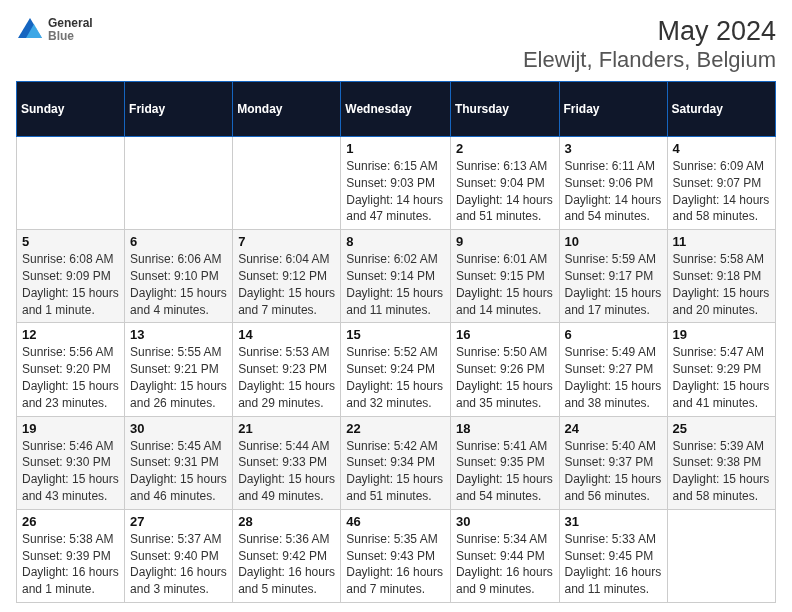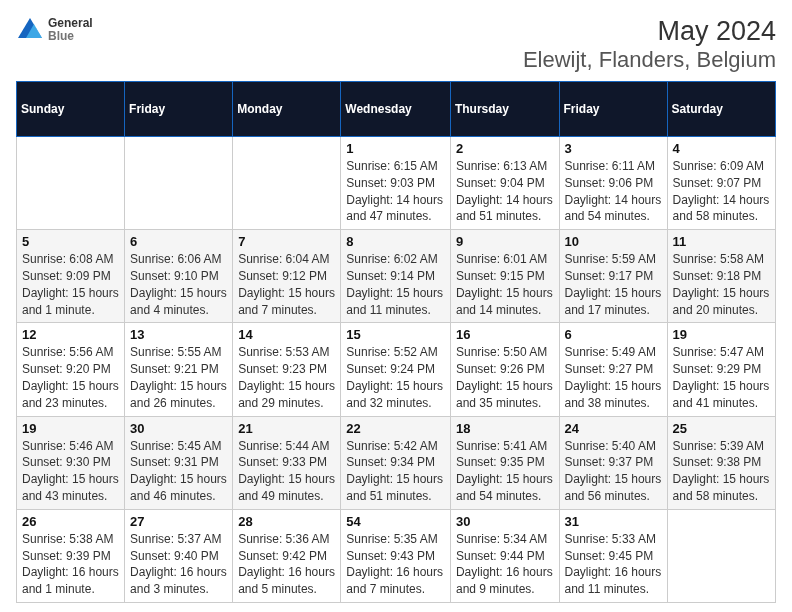--- a/index.html
+++ b/index.html
@@ -235,21 +235,21 @@
         </td>
         <td>
           <div class="day-number">27</div>
           <div class="day-info">Sunrise: 5:37 AM<br>Sunset: 9:40 PM<br>Daylight: 16 hours and 3 minutes.</div>
         </td>
         <td>
           <div class="day-number">28</div>
           <div class="day-info">Sunrise: 5:36 AM<br>Sunset: 9:42 PM<br>Daylight: 16 hours and 5 minutes.</div>
         </td>
         <td>
-          <div class="day-number">54</div>
+          <div class="day-number">46</div>
           <div class="day-info">Sunrise: 5:35 AM<br>Sunset: 9:43 PM<br>Daylight: 16 hours and 7 minutes.</div>
         </td>
         <td>
           <div class="day-number">30</div>
           <div class="day-info">Sunrise: 5:34 AM<br>Sunset: 9:44 PM<br>Daylight: 16 hours and 9 minutes.</div>
         </td>
         <td>
           <div class="day-number">31</div>
           <div class="day-info">Sunrise: 5:33 AM<br>Sunset: 9:45 PM<br>Daylight: 16 hours and 11 minutes.</div>
         </td>

